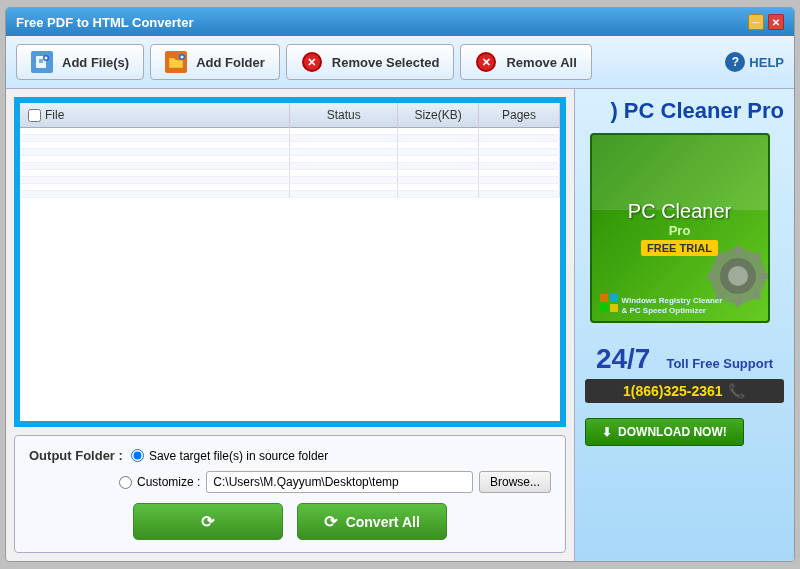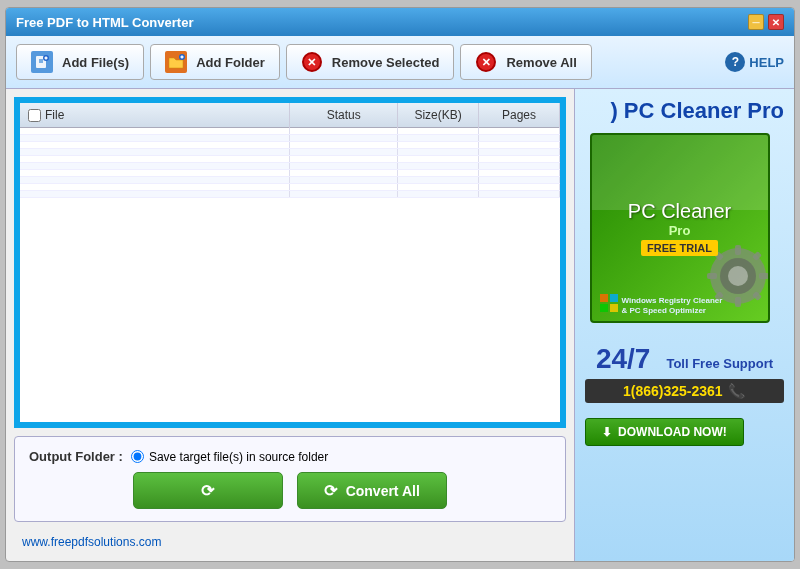--- a/index.html
+++ b/index.html
@@ -534,34 +534,39 @@
       </div>
 
       <div class="bottom-panel">
         <div class="output-row">
           <span class="output-label">Output Folder :</span>
           <label class="radio-option">
             <input type="radio" name="output" checked="" style="">
             <span>Save target file(s) in source folder</span>
           </label>
         </div>
+        <div class="customize-row">
+          <label class="radio-option">
+            <input type="radio" name="output" style="">
+            <span>Customize :</span>
+          </label>
+          <input type="text" class="customize-input" value="C:\Users\M.Qayyum\Desktop\temp" style="">
+          <button class="browse-btn">Browse...</button>
+        </div>
         <div class="convert-row">
           <button class="convert-btn">
             <span class="convert-icon">⟳</span>
           </button>
           <button class="convert-btn">
             <span class="convert-icon">⟳</span>
             <span>Convert All</span>
           </button>
         </div>
       </div>
 
-      <div class="link-row">
-        <a href="#">www.freepdfsolutions.com</a>
-      </div>
     </div>
 
     <div class="right-panel">
       <div class="ad-title">) PC Cleaner Pro</div>
 
       <div class="product-box">
         <div class="box-visual">
           <div class="box-product-name">PC Cleaner</div>
           <div class="box-pro">Pro</div>
           <div class="box-free-trial">FREE TRIAL</div>

